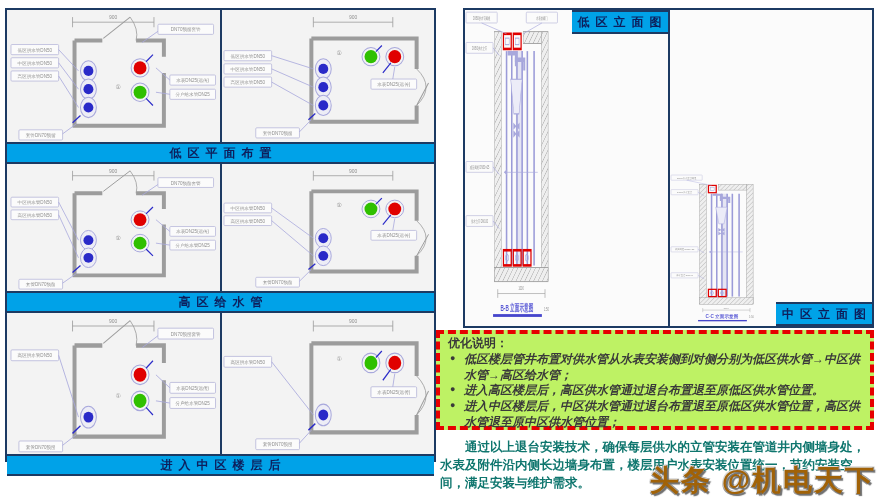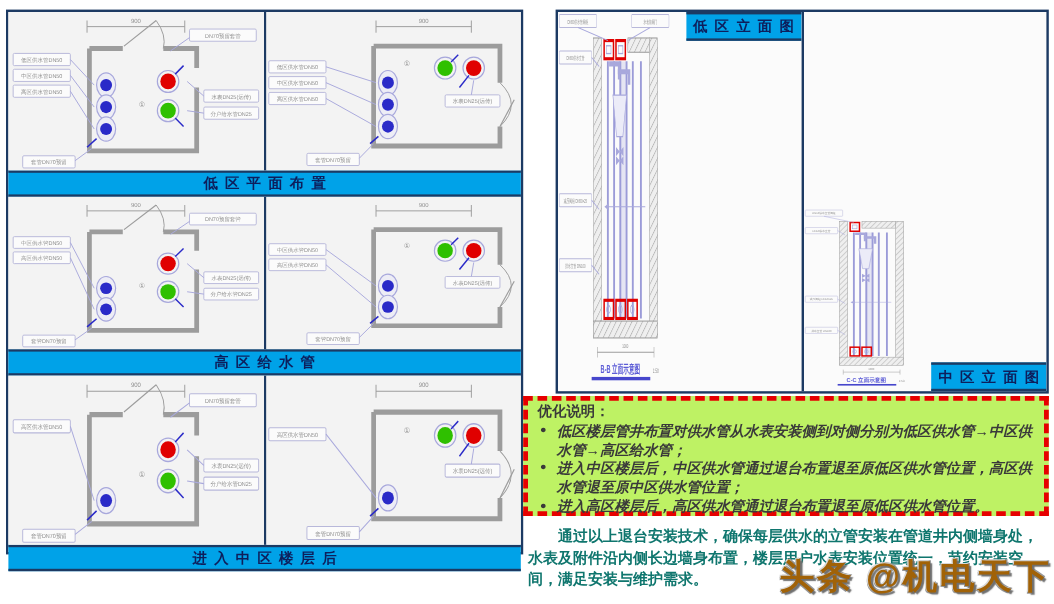--- a/index.html
+++ b/index.html
@@ -399,22 +399,22 @@
           </svg>
         </div>
         <div class="zone-banner" style="height: 20px; line-height: 20px;">中区立面图</div>
       </div>
     </section>
 
   <div class="notes-box">
     <div class="notes-title">优化说明：</div>
     <ul class="bullets">
         <li>低区楼层管井布置对供水管从水表安装侧到对侧分别为低区供水管→中区供水管→高区给水管；</li>
+        <li>进入高区楼层后，高区供水管通过退台布置退至原低区供水管位置。</li>
         <li>进入中区楼层后，中区供水管通过退台布置退至原低区供水管位置，高区供水管退至原中区供水管位置；</li>
-        <li>进入高区楼层后，高区供水管通过退台布置退至原低区供水管位置。</li>
       </ul>
   </div>
 
   <p class="summary">通过以上退台安装技术，确保每层供水的立管安装在管道井内侧墙身处，水表及附件沿内侧长边墙身布置，楼层用户水表安装位置统一，节约安装空间，满足安装与维护需求。</p>
 
   <div class="watermark">头条 @机电天下</div>
 
 </div>
 
 </body></html>

